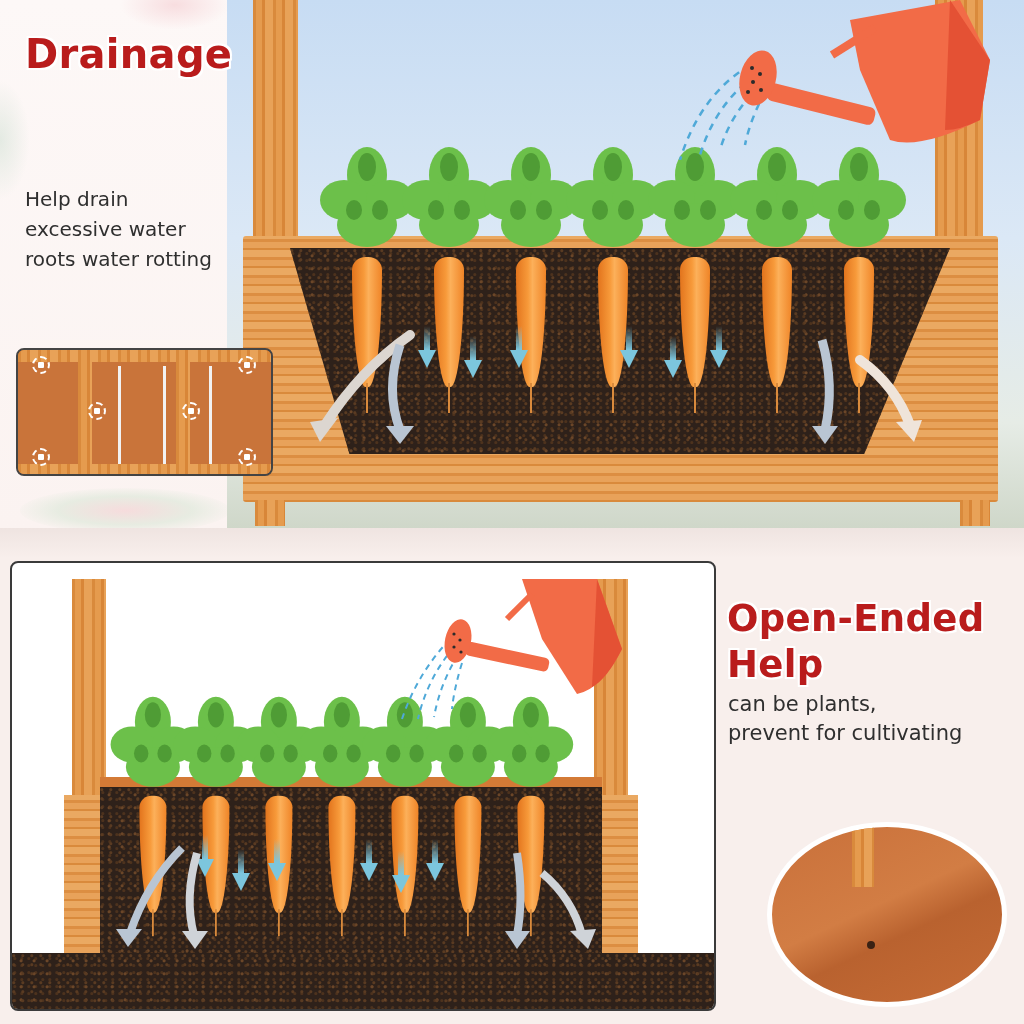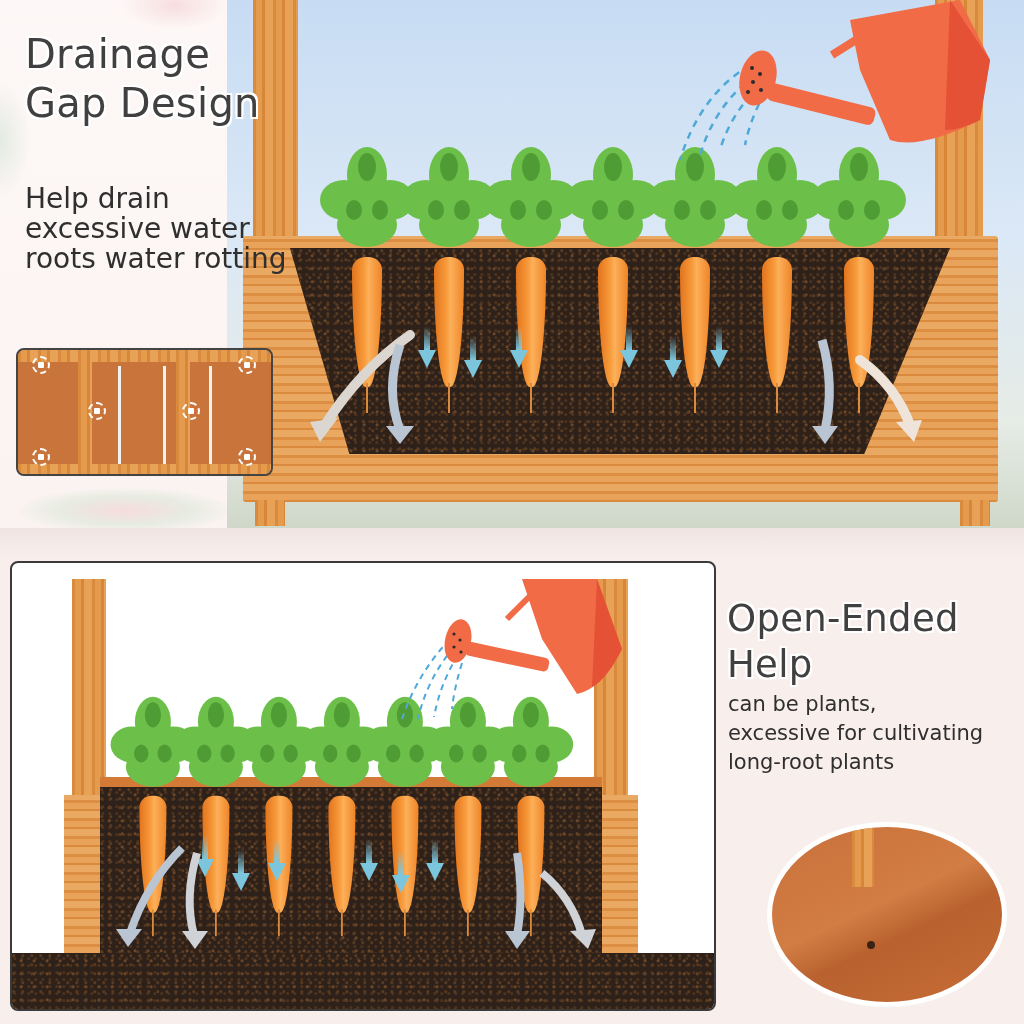--- a/index.html
+++ b/index.html
@@ -3,23 +3,23 @@
 <meta charset="utf-8">
 <style>
   *{box-sizing:border-box;margin:0;padding:0}
   html,body{width:1024px;height:1024px;overflow:hidden}
   body{position:relative;background:#f8efec;font-family:"DejaVu Sans","Liberation Sans",sans-serif}
   .abs{position:absolute}
   
   #top-bg{left:0;top:0;width:1024px;height:528px;background:linear-gradient(180deg,#fdf8f7 0%,#fbf3f1 100%)}
   #sky{left:227px;top:0;width:797px;height:528px;background:linear-gradient(180deg,#c7dcf3 0%,#dbe8f6 45%,#e6ece6 80%,#cfd7c9 100%)}
   .floral{border-radius:50%;opacity:.55}
-  .heading{color:#404040;font-weight:normal;letter-spacing:.3px;
+  .heading{color:#b91c1c;font-weight:bold;letter-spacing:.3px;
     text-shadow:0 0 3px #fff,0 0 3px #fff,2px 2px 0 #fff,-2px -2px 0 #fff,2px -2px 0 #fff,-2px 2px 0 #fff}
-  .body-text{color:#2f2f2f;font-size:28px;line-height:30px}
+  .body-text{color:#2f2f2f;font-size:20px;line-height:30px}
   
   .wood{background:repeating-linear-gradient(90deg,#d98a3c 0 3px,#e59b4e 3px 9px,#d88638 9px 12px,#e8a258 12px 20px);}
   .woodh{background:repeating-linear-gradient(0deg,#d98a3c 0 2px,#e8a25a 2px 8px,#dc8e42 8px 11px,#eaa962 11px 18px);}
   .soil{background:
       radial-gradient(circle at 20% 30%,#5a3b22 0 1px,transparent 2px),
       radial-gradient(circle at 70% 60%,#6b4628 0 1px,transparent 2px),
       radial-gradient(circle at 40% 80%,#4d321d 0 1px,transparent 2px),
       #2e211a;
       background-size:9px 9px,13px 13px,7px 7px,auto;}
   
@@ -235,21 +235,20 @@
   <div class="dash-circle" style="left:14px;top:6px"></div>
   <div class="dash-circle" style="left:14px;top:98px"></div>
   <div class="dash-circle" style="left:70px;top:52px"></div>
   <div class="dash-circle" style="left:164px;top:52px"></div>
   <div class="dash-circle" style="left:220px;top:6px"></div>
   <div class="dash-circle" style="left:220px;top:98px"></div>
 </div>
 
 <div class="abs heading" style="left:25px;top:30px;font-size:40px;line-height:49px">
   <div>Drainage</div>
-  <div>Gap Design</div>
 </div>
 <div class="abs body-text" style="left:25px;top:184px">
   <div>Help drain</div>
   <div>excessive water</div>
   <div>roots water rotting</div>
 </div>
 
 <div id="divider-band" class="abs"></div>
 
 <div id="bottom-frame" class="abs">
@@ -427,21 +426,20 @@
     <path d="M125 40 L150 15" stroke="#f26b47" stroke-width="6"></path>
   </svg>
 </div>
 
 <div class="abs heading" style="left:727px;top:596px;font-size:37px;line-height:46px">
   <div>Open-Ended</div>
   <div>Help</div>
 </div>
 <div class="abs body-text" style="left:728px;top:690px;font-size:21px;line-height:29px">
   <div>can be plants,</div>
-  <div>excessive for cultivating</div>
-  <div>long-root plants</div>
+  <div>prevent for cultivating</div>
 </div>
 
 <div id="detail-circle" class="abs">
   <div class="abs woodh" style="left:-40px;top:110px;width:330px;height:120px;transform:rotate(32deg);transform-origin:left top"></div>
   <div class="abs wood" style="left:80px;top:-10px;width:22px;height:70px"></div>
   <div class="abs" style="left:95px;top:114px;width:8px;height:8px;border-radius:50%;background:#3a2214"></div>
 </div>
 
 </body></html>

